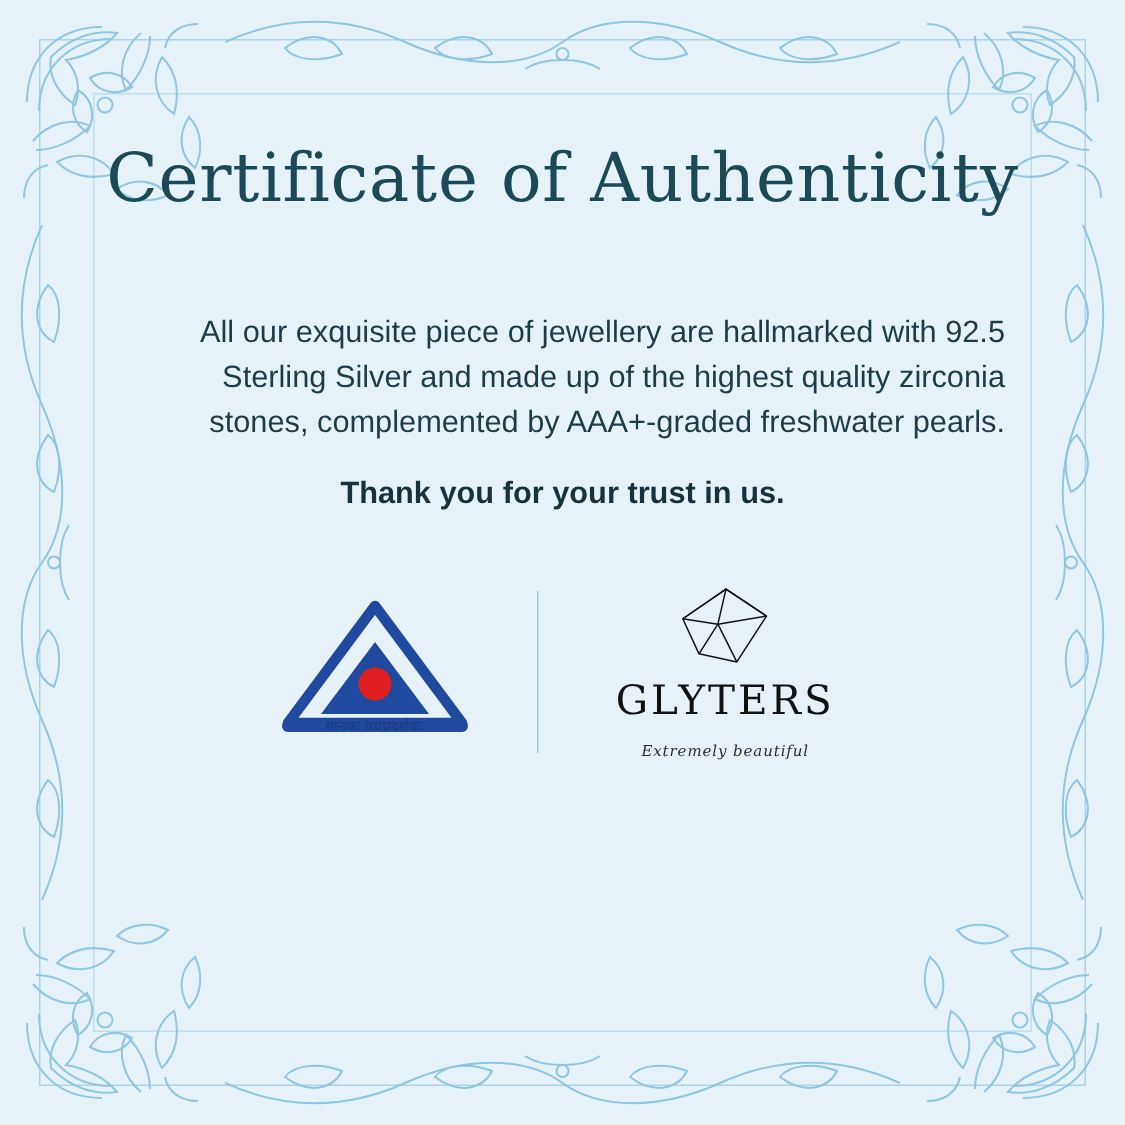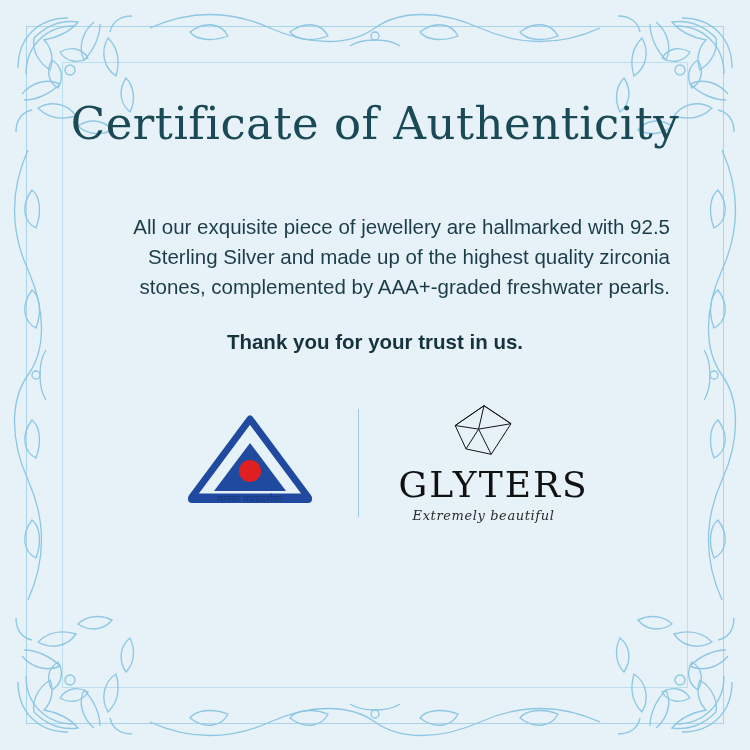--- a/index.html
+++ b/index.html
@@ -66,37 +66,37 @@
     display: flex;
     flex-direction: column;
     align-items: center;
     text-align: center;
   }
   .title {
     font-family: "DejaVu Serif", "Liberation Serif", serif;
     font-size: 45px;
     letter-spacing: .5px;
     color: #1b4a57;
-    margin-top: 13px;
+    margin-top: 8px;
     font-weight: 400;
     white-space: nowrap;
   }
   .body-block {
     margin-top: 62px;
     color: #1c3d48;
     font-size: 20.5px;
     line-height: 30px;
     font-weight: 400;
     text-align: right;
   }
   .body-block .para2 {
     margin-top: 38px;
   }
   .thanks {
-    margin-top: 28px;
+    margin-top: 20px;
     font-size: 20.5px;
     font-weight: 700;
     color: #16333d;
   }
 
   .logos {
     margin-top: 48px;
     display: flex;
     align-items: center;
     justify-content: center;
@@ -112,32 +112,32 @@
     position: absolute;
     left: 0; right: 0;
     bottom: 12px;
     font-size: 9.5px;
     color: #1a3a7a;
     letter-spacing: .2px;
   }
   .glyters { width: 170px; text-align: center; }
   .glyters-name {
     font-family: "DejaVu Serif", "Liberation Serif", serif;
-    font-size: 36px;
+    font-size: 27px;
     letter-spacing: 2px;
     color: #111111;
     margin-top: 2px;
   }
   .glyters-tag {
     font-family: "DejaVu Serif", "Liberation Serif", serif;
     font-style: italic;
-    font-size: 13px;
+    font-size: 10px;
     letter-spacing: .6px;
     color: #2a2a2a;
-    margin-top: 3px;
+    margin-top: 13px;
   }
 </style>
 </head>
 <body>
 
 <div class="certificate">
 
   <div class="border-art">
     <div class="frame-line frame-outer"></div>
     <div class="frame-line frame-inner"></div>

